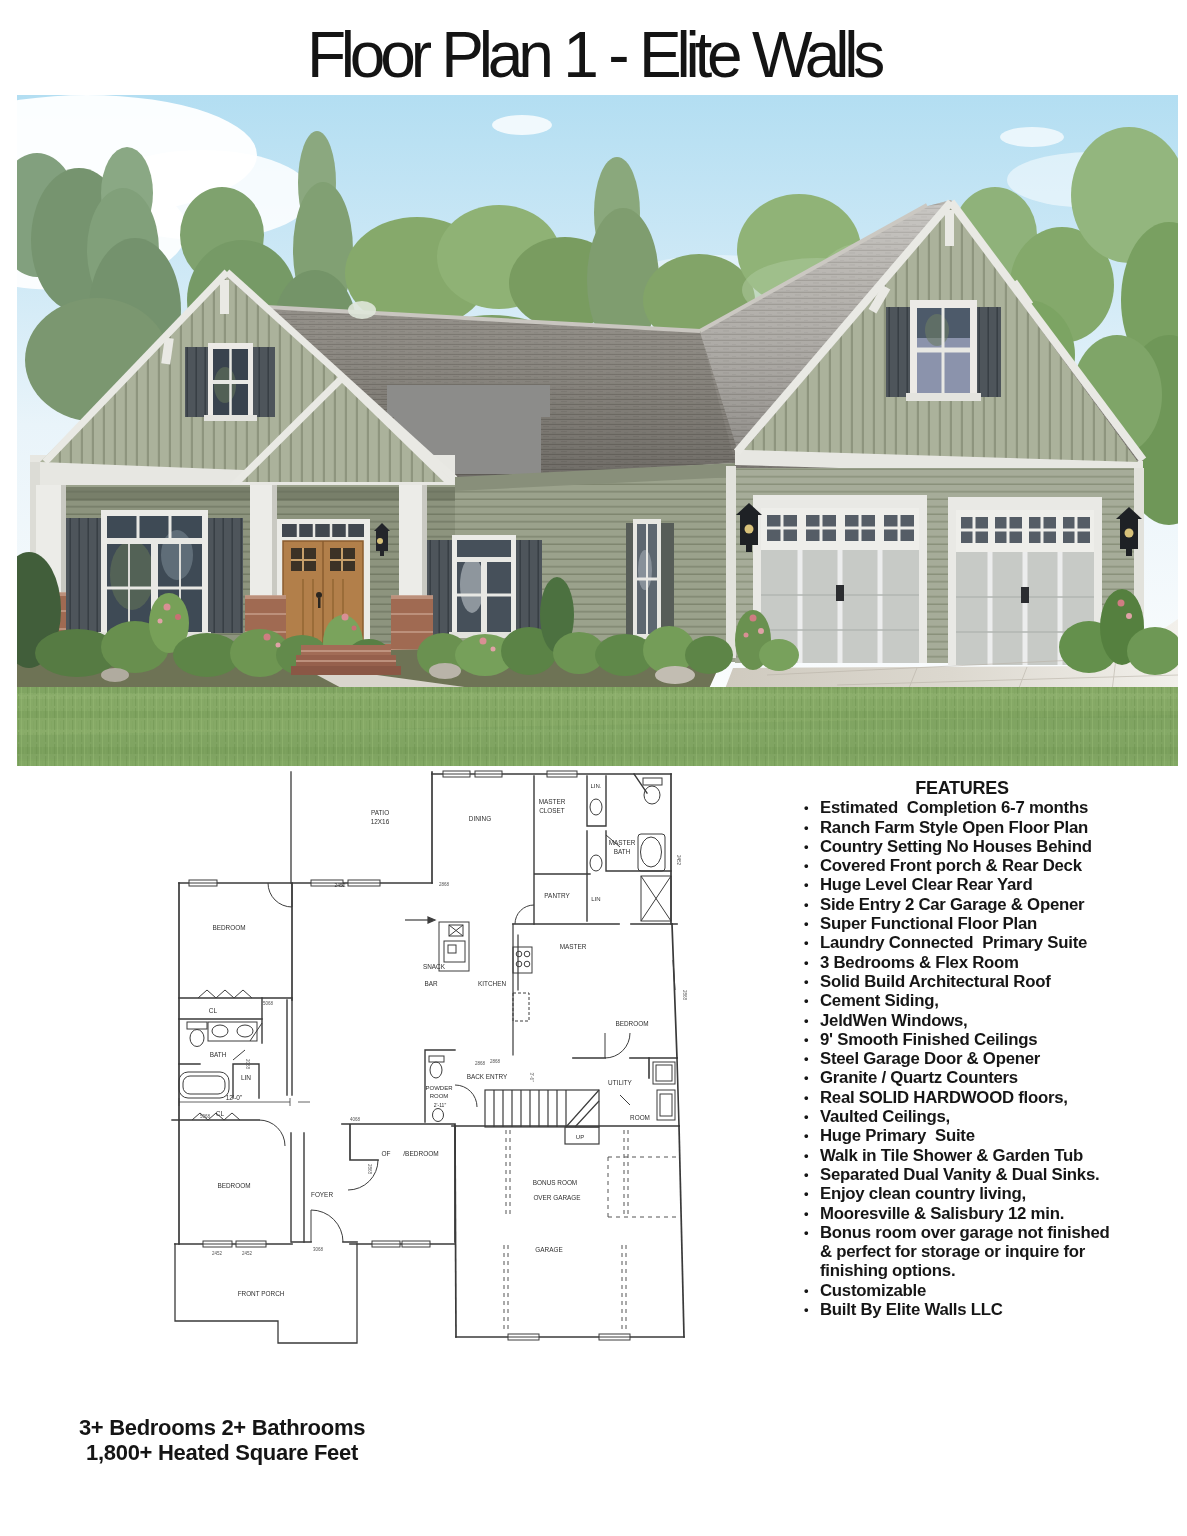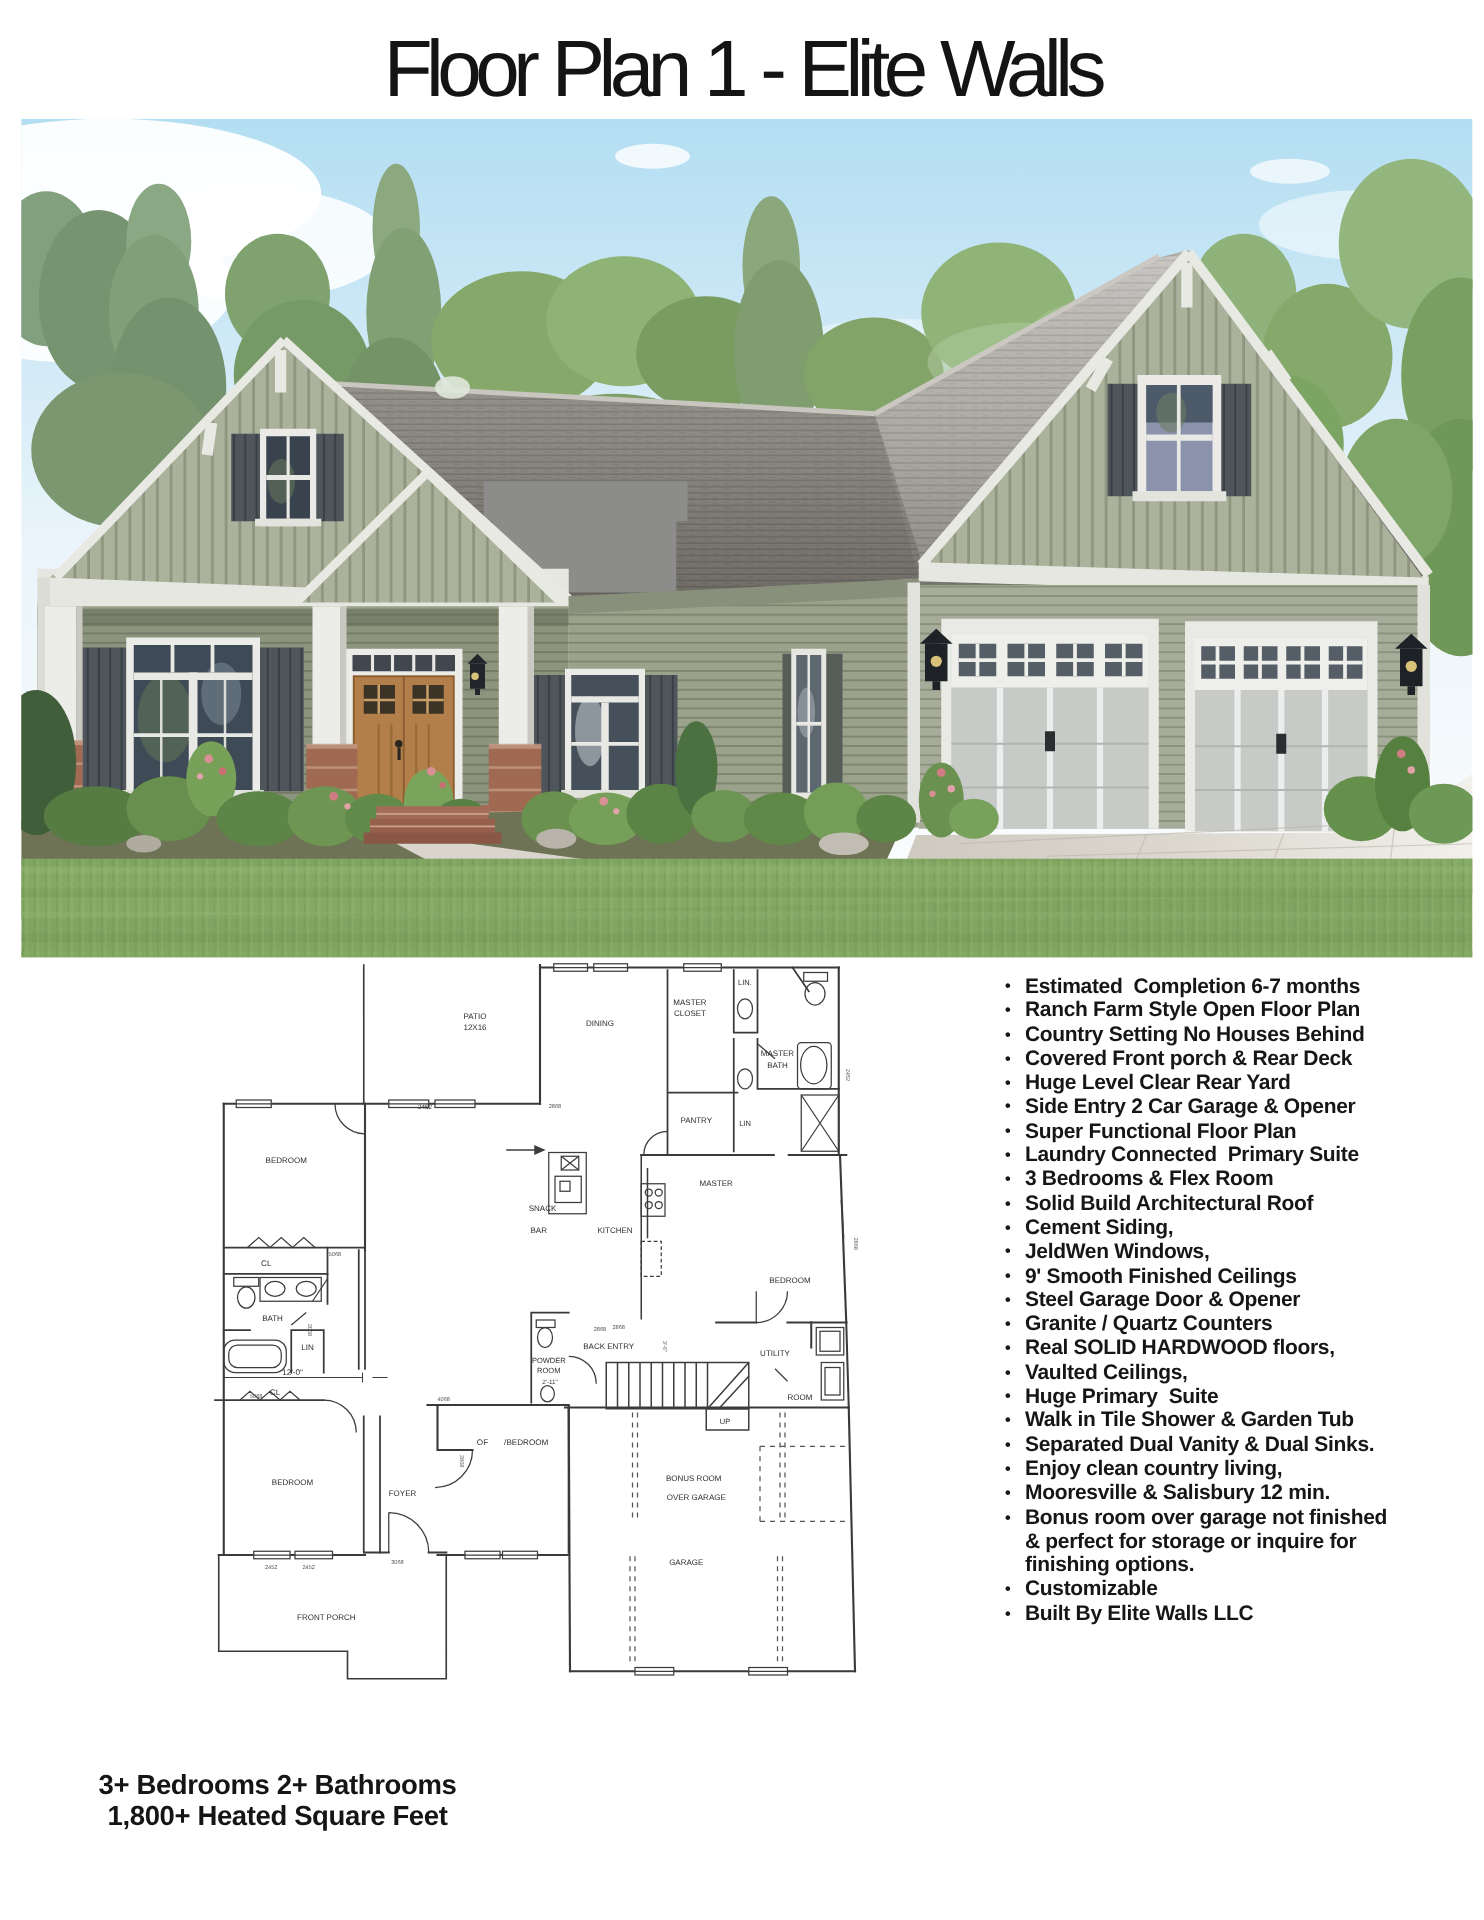--- a/index.html
+++ b/index.html
@@ -703,20 +703,21 @@
 </g>
 
 <g stroke="#3d3d3d" stroke-width="1.2" fill="#3d3d3d">
 <line x1="255" y1="155" x2="278" y2="155"></line>
 <polygon points="278,152 285,155 278,158"></polygon>
 <line x1="148" y1="337" x2="160" y2="337" stroke-width="0.8"></line>
 </g>
 </svg>
 
 <div class="abs" style="left:770px;top:779px;width:400px;font-weight:bold;color:#161616;font-size:16.8px;line-height:19.3px;letter-spacing:-0.25px;">
+<div style="text-align:center;width:384px;font-size:18px;">FEATURES</div>
 <div style="position:relative;padding-left:50px;">
 <span style="position:absolute;left:34px;font-size:13px;">•</span>Estimated&nbsp; Completion 6-7 months</div>
 <div style="position:relative;padding-left:50px;"><span style="position:absolute;left:34px;font-size:13px;">•</span>Ranch Farm Style Open Floor Plan</div>
 <div style="position:relative;padding-left:50px;"><span style="position:absolute;left:34px;font-size:13px;">•</span>Country Setting No Houses Behind</div>
 <div style="position:relative;padding-left:50px;"><span style="position:absolute;left:34px;font-size:13px;">•</span>Covered Front porch &amp; Rear Deck</div>
 <div style="position:relative;padding-left:50px;"><span style="position:absolute;left:34px;font-size:13px;">•</span>Huge Level Clear Rear Yard</div>
 <div style="position:relative;padding-left:50px;"><span style="position:absolute;left:34px;font-size:13px;">•</span>Side Entry 2 Car Garage &amp; Opener</div>
 <div style="position:relative;padding-left:50px;"><span style="position:absolute;left:34px;font-size:13px;">•</span>Super Functional Floor Plan</div>
 <div style="position:relative;padding-left:50px;"><span style="position:absolute;left:34px;font-size:13px;">•</span>Laundry Connected&nbsp; Primary Suite</div>
 <div style="position:relative;padding-left:50px;"><span style="position:absolute;left:34px;font-size:13px;">•</span>3 Bedrooms &amp; Flex Room</div>

